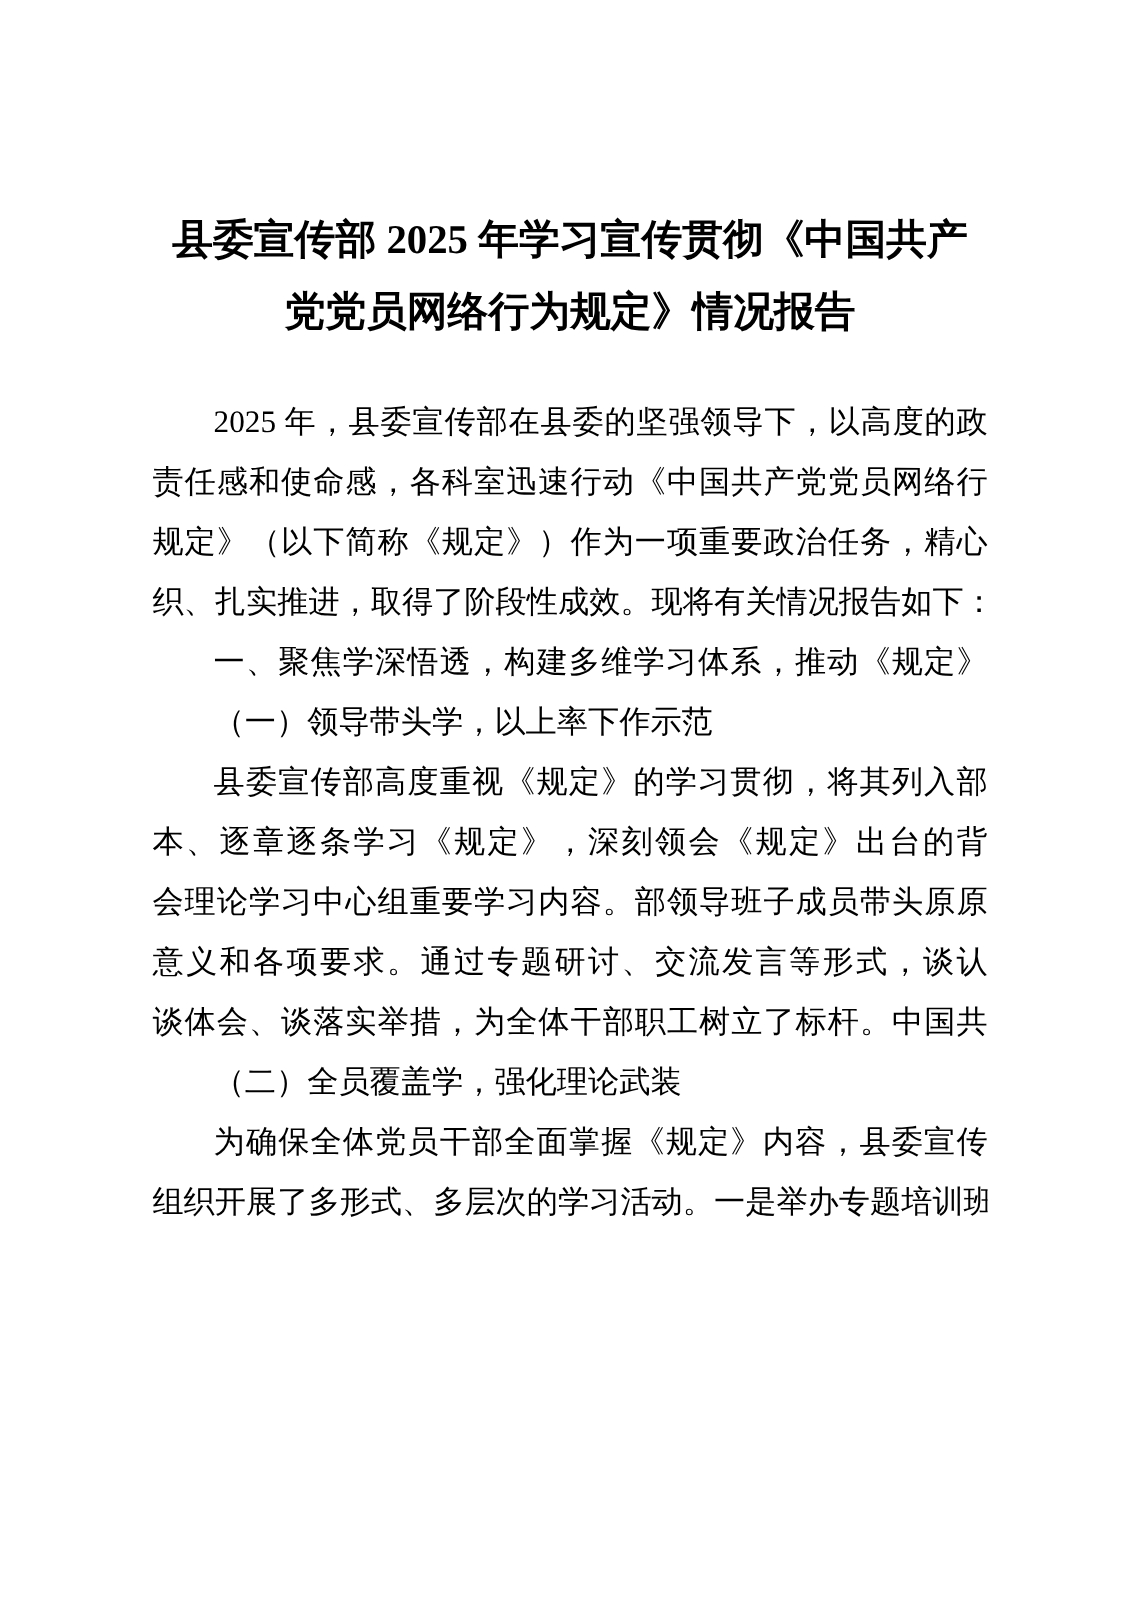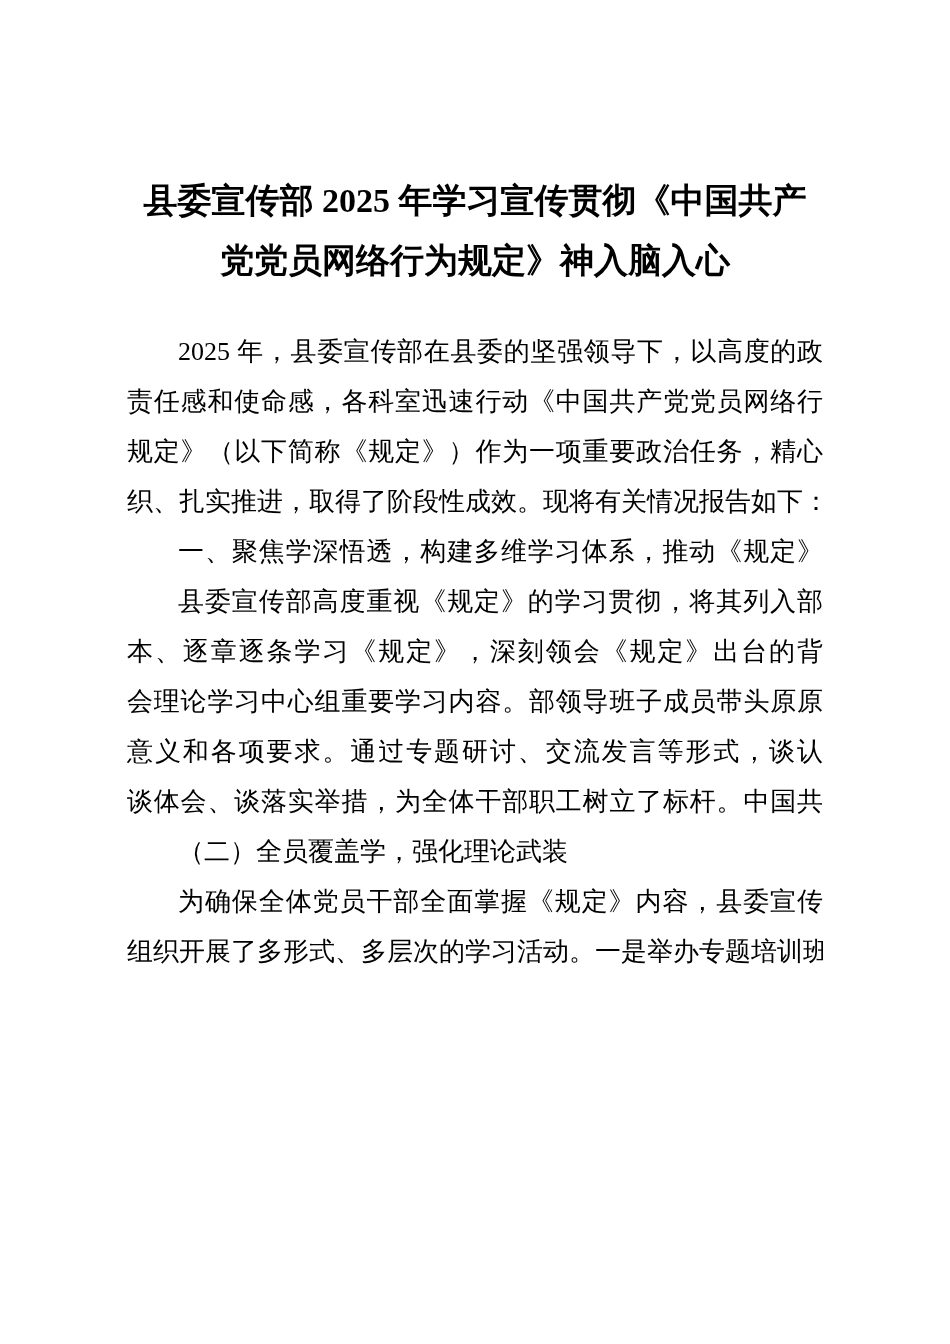--- a/index.html
+++ b/index.html
@@ -55,28 +55,29 @@
   .line.indent {
     padding-left: 51px; 
   }
 </style>
 </head>
 <body style="--page-bg: #ffffff; --text-color: #000000;">
 
 <div class="page">
   <div class="doc-title">
     <div>县委宣传部 2025 年学习宣传贯彻《中国共产</div>
-    <div>党党员网络行为规定》神入脑入心</div>
+    <div>党党员网络行为规定》情况报告</div>
   </div>
   <div class="doc-content">
       <div class="line indent justify">2025 年，县委宣传部在县委的坚强领导下，以高度的政治</div>
       <div class="line justify">责任感和使命感，各科室迅速行动《中国共产党党员网络行为</div>
       <div class="line justify">规定》（以下简称《规定》）作为一项重要政治任务，精心组</div>
       <div class="line">织、扎实推进，取得了阶段性成效。现将有关情况报告如下：</div>
       <div class="line indent justify">一、聚焦学深悟透，构建多维学习体系，推动《规定》精</div>
+      <div class="line indent">（一）领导带头学，以上率下作示范</div>
       <div class="line indent justify">县委宣传部高度重视《规定》的学习贯彻，将其列入部务</div>
       <div class="line justify">本、逐章逐条学习《规定》，深刻领会《规定》出台的背景、</div>
       <div class="line justify">会理论学习中心组重要学习内容。部领导班子成员带头原原本</div>
       <div class="line justify">意义和各项要求。通过专题研讨、交流发言等形式，谈认识、</div>
       <div class="line justify">谈体会、谈落实举措，为全体干部职工树立了标杆。中国共产</div>
       <div class="line indent">（二）全员覆盖学，强化理论武装</div>
       <div class="line indent justify">为确保全体党员干部全面掌握《规定》内容，县委宣传部</div>
       <div class="line">组织开展了多形式、多层次的学习活动。一是举办专题培训班，</div>
     </div>
 </div>

